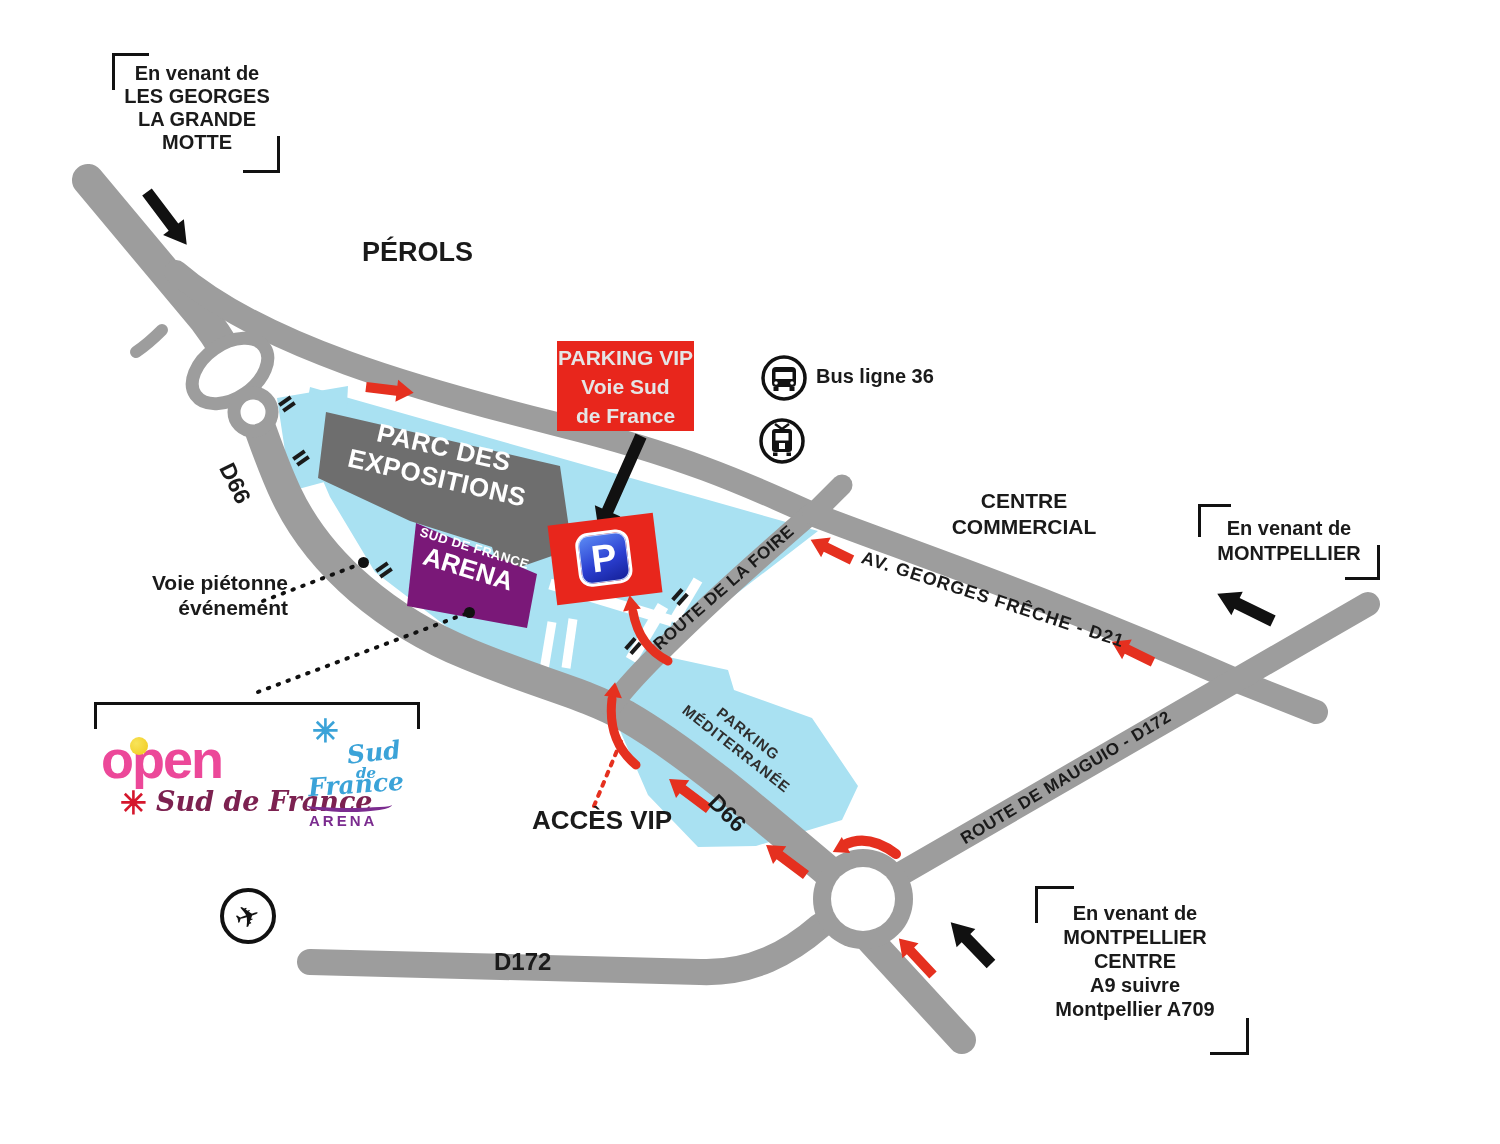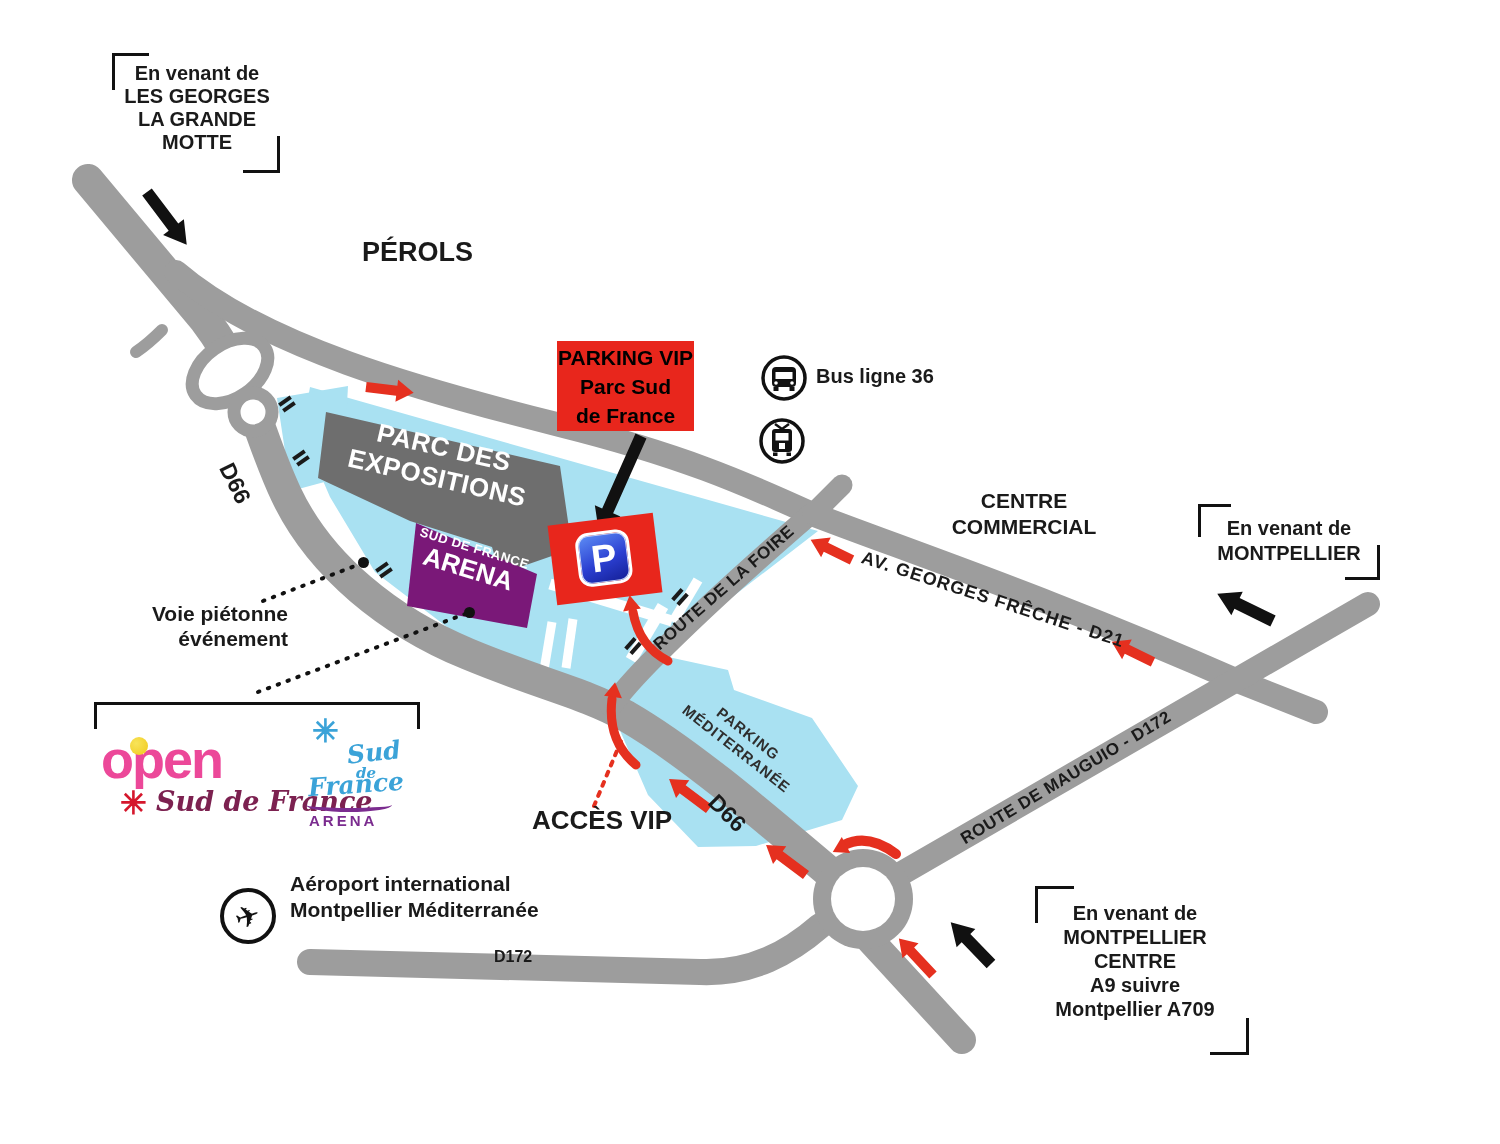--- a/index.html
+++ b/index.html
@@ -8,21 +8,21 @@
   .stage svg.base{position:absolute;left:0;top:0;}
   .lbl{position:absolute;font-weight:bold;color:#1a1a1a;white-space:nowrap;line-height:1.15;}
   .ctr{text-align:center;}
   .rgt{text-align:right;}
   .rot{transform-origin:50% 50%;}
   .bracket{position:absolute;}
   .bk-tl{border-left:3px solid #111;border-top:3px solid #111;}
   .bk-br{border-right:3px solid #111;border-bottom:3px solid #111;}
   .bk-top{border-top:3px solid #111;border-left:3px solid #111;border-right:3px solid #111;}
   .vipbox{position:absolute;left:557px;top:341px;width:137px;height:90px;background:#e8261c;
-          color:#000000;font-weight:bold;font-size:21px;line-height:29px;text-align:center;padding-top:2px;box-sizing:border-box;}
+          color:#e5e5e5;font-weight:bold;font-size:21px;line-height:29px;text-align:center;padding-top:2px;box-sizing:border-box;}
   .pred{position:absolute;left:552px;top:519px;width:106px;height:80px;background:#e8261c;transform:rotate(-7deg);}
   .pblue{position:absolute;left:25px;top:12px;width:54px;height:54px;border-radius:13px;
          background:linear-gradient(160deg,#5d8df5 0%,#2b3fd1 55%,#141f96 100%);
          border:3px solid #fff;box-sizing:border-box;color:#fff;font-weight:bold;font-size:38px;
          display:flex;align-items:center;justify-content:center;box-shadow:0 0 0 1px #c9d6f8 inset;}
   .icircle{position:absolute;border:4px solid #111;border-radius:50%;background:#fff;
            display:flex;align-items:center;justify-content:center;}
   .dot{position:absolute;width:11px;height:11px;border-radius:50%;background:#111;}
   .arena-poly-text{position:absolute;left:408px;top:541px;width:125px;text-align:center;
                    color:#fff;font-weight:bold;transform:rotate(17deg);}
@@ -160,21 +160,21 @@
     <div>En venant de</div>
     <div>LES GEORGES</div>
     <div>LA GRANDE</div>
     <div>MOTTE</div>
   </div>
 
   <div class="lbl" style="left:362px;top:237px;font-size:27px;text-align:right;">PÉROLS</div>
 
   <div class="vipbox">
     <div>PARKING VIP</div>
-    <div>Parc Sud</div>
+    <div>Voie Sud</div>
     <div>de France</div>
   </div>
 
   <svg style="position:absolute;left:759px;top:353px;" width="50" height="50" viewBox="-25 -25 50 50">
     <circle r="21" fill="#fff" stroke="#111" stroke-width="3.5"></circle>
     <rect x="-12" y="-11" width="24" height="20" rx="4" fill="#111"></rect>
     <rect x="-8.5" y="-6" width="17" height="7" fill="#fff"></rect>
     <rect x="-10.5" y="9" width="5" height="4" fill="#111"></rect>
     <rect x="5.5" y="9" width="5" height="4" fill="#111"></rect>
     <circle cx="-8" cy="5" r="1.8" fill="#fff"></circle>
@@ -197,38 +197,34 @@
     <div>COMMERCIAL</div>
   </div>
 
   <div class="bracket bk-tl" style="left:1198px;top:504px;width:30px;height:30px;"></div>
   <div class="bracket bk-br" style="left:1345px;top:545px;width:32px;height:32px;"></div>
   <div class="lbl ctr" style="left:1206px;top:516px;width:166px;font-size:20px;line-height:25px;">
     <div>En venant de</div>
     <div>MONTPELLIER</div>
   </div>
 
-  <div class="lbl rgt" style="left:136px;top:601px;width:152px;font-size:21px;line-height:25px;">
+  <div class="lbl rgt" style="left:136px;top:570px;width:152px;font-size:21px;line-height:25px;">
     <div>Voie piétonne</div>
     <div>événement</div>
   </div>
 
   <div class="lbl" style="left:532px;top:806px;font-size:26px;">ACCÈS VIP</div>
 
   <div class="lbl ctr rot" style="left:650px;top:722px;width:185px;font-size:15px;line-height:19px;letter-spacing:1px;color:#2e2e2e;transform:rotate(38deg);">
     <div>PARKING</div>
     <div>MÉDITERRANÉE</div>
   </div>
 
   <div class="icircle" style="left:220px;top:888px;width:48px;height:48px;">
     <span style="display:inline-block;transform:rotate(-18deg);font-size:30px;color:#111;">✈</span>
-  </div>
-  <div class="lbl" style="left:290px;top:871px;font-size:21px;line-height:26px;">
-    <div>Aéroport international</div>
-    <div>Montpellier Méditerranée</div>
   </div>
 
   <div class="bracket bk-tl" style="left:1035px;top:886px;width:36px;height:34px;"></div>
   <div class="bracket bk-br" style="left:1210px;top:1018px;width:36px;height:34px;"></div>
   <div class="lbl ctr" style="left:1040px;top:901px;width:190px;font-size:20px;line-height:24px;">
     <div>En venant de</div>
     <div>MONTPELLIER</div>
     <div>CENTRE</div>
     <div>A9 suivre</div>
     <div>Montpellier A709</div>
@@ -244,21 +240,21 @@
   </div>
 
   <div class="pred">
     <div class="pblue">
       <span>P</span>
     </div>
   </div>
 
   <div class="lbl rot" style="left:214px;top:470px;font-size:23px;transform:rotate(64deg);">D66</div>
   <div class="lbl rot" style="left:706px;top:800px;font-size:23px;transform:rotate(45deg);">D66</div>
-  <div class="lbl" style="left:494px;top:948px;font-size:16px;">D172</div>
+  <div class="lbl" style="left:494px;top:948px;font-size:24px;">D172</div>
   <div class="lbl ctr rot" style="left:614px;top:578px;width:220px;font-size:17px;letter-spacing:0.5px;transform:rotate(-41deg);">ROUTE DE LA FOIRE</div>
   <div class="lbl ctr rot" style="left:856px;top:585px;width:248px;font-size:18px;letter-spacing:1px;transform:rotate(18deg);">AV. GEORGES FRÊCHE - D21</div>
   <div class="lbl ctr rot" style="left:942px;top:768px;width:248px;font-size:17px;letter-spacing:0.5px;transform:rotate(-31deg);">ROUTE DE MAUGUIO - D172</div>
 
   <div class="dot" style="left:358px;top:557px;"></div>
   <div class="dot" style="left:464px;top:607px;"></div>
 
   <div class="bracket bk-top" style="left:94px;top:702px;width:320px;height:24px;"></div>
 
   <div>

